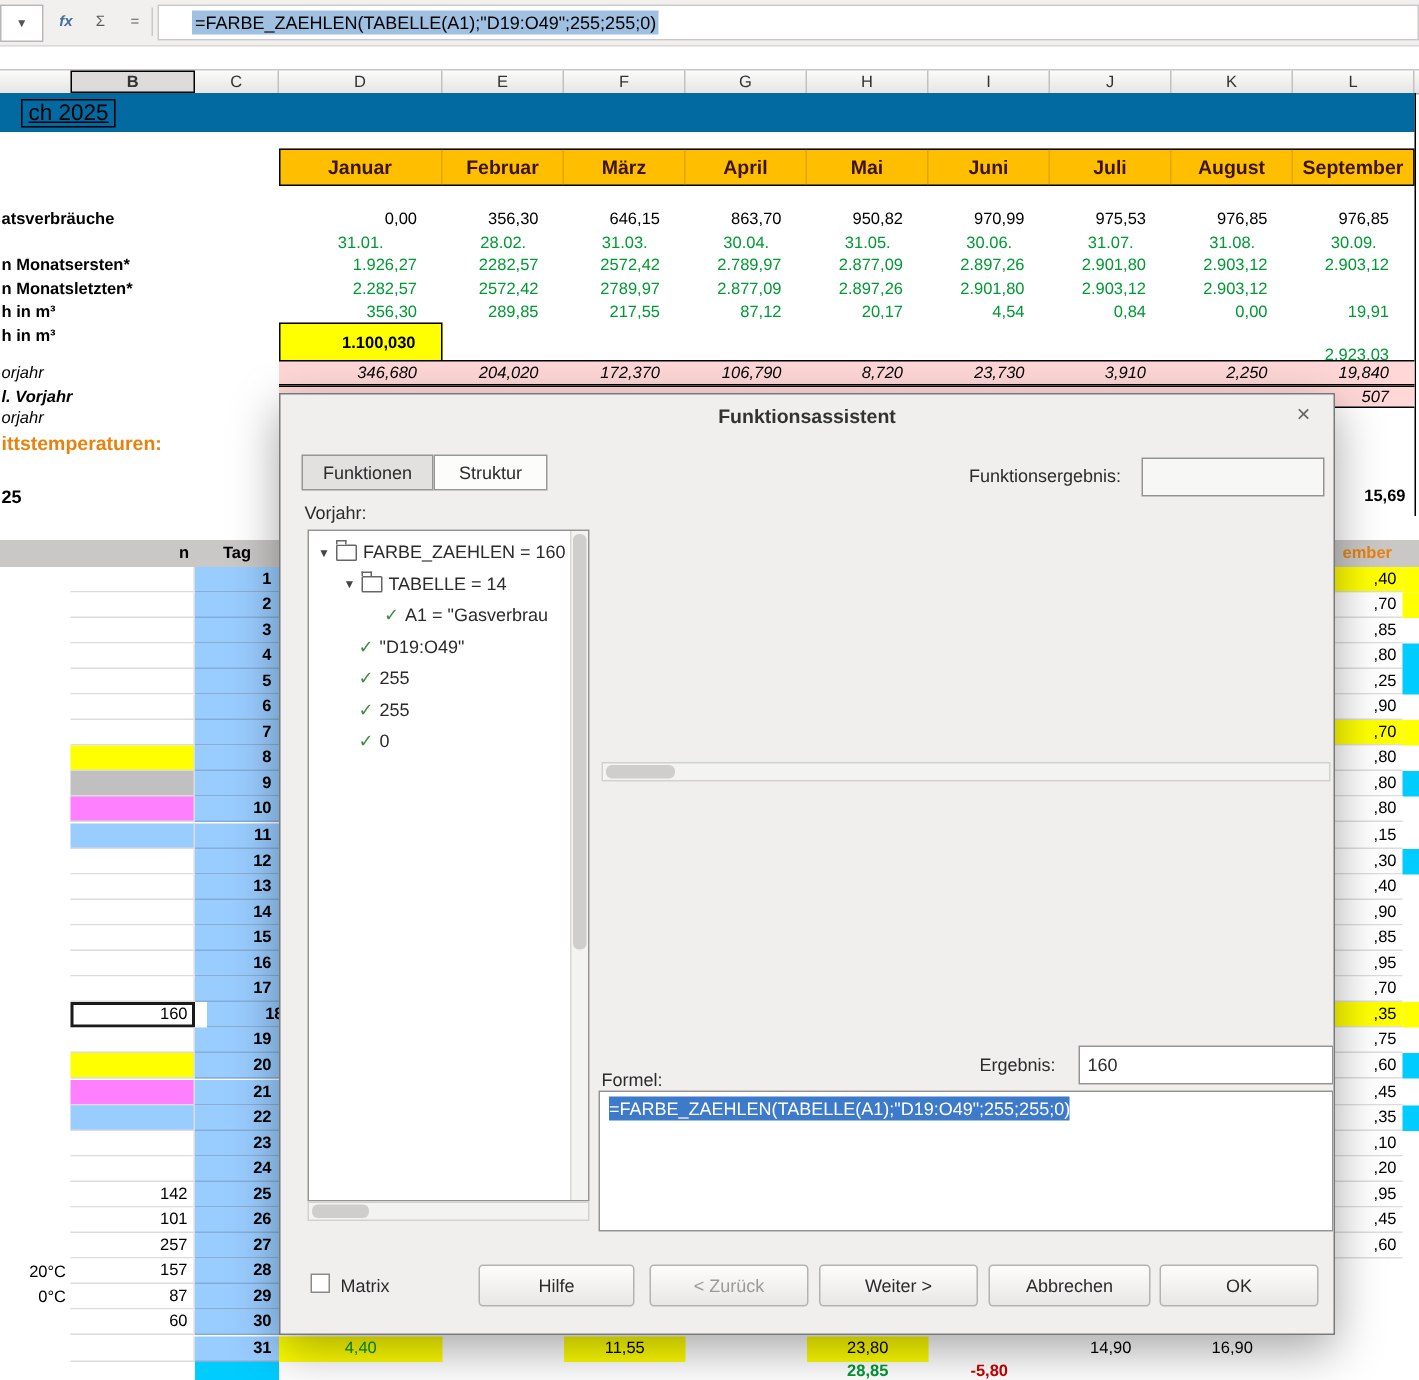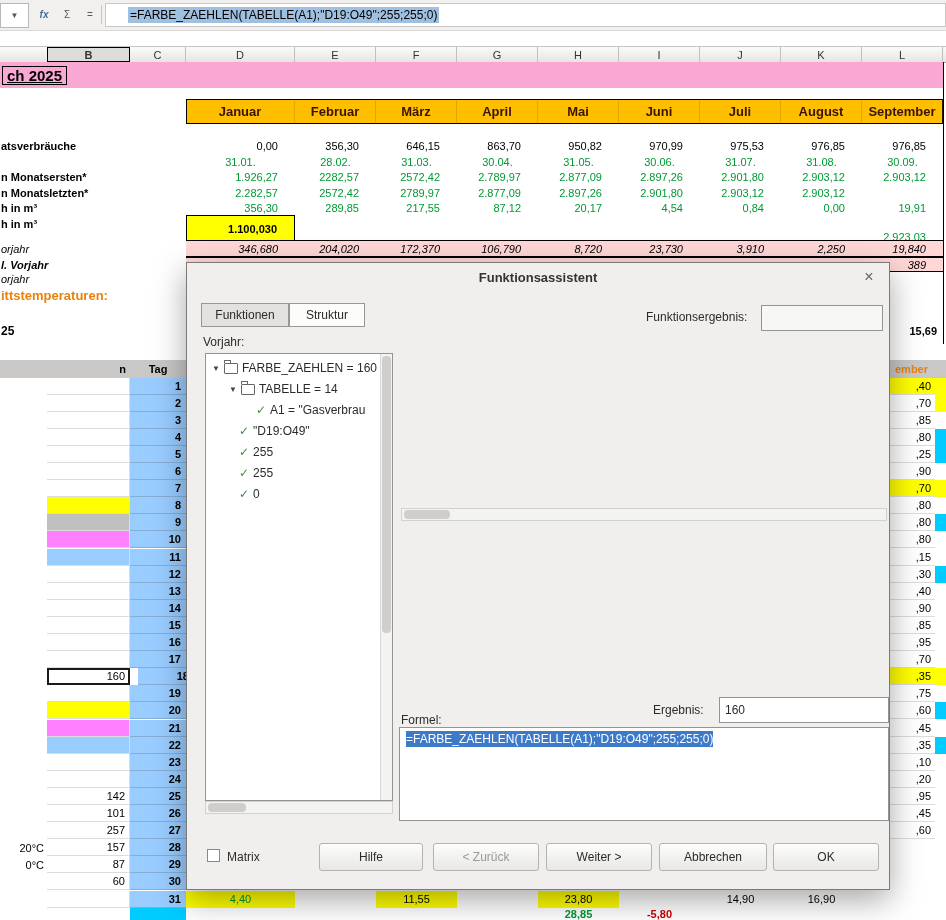--- a/index.html
+++ b/index.html
@@ -32,22 +32,22 @@
   .rt6{justify-content:flex-end;padding-right:6px;}
   .rt4{justify-content:flex-end;padding-right:4px;}
   .rt2{justify-content:flex-end;padding-right:2px;}
   .ctr{justify-content:center;}
   .green{color:#009933;}
   .bold{font-weight:bold;}
   .ital{font-style:italic;}
   .fs12{font-size:12px;}
   .fs13{font-size:13px;}
   .orangetxt{color:#e8820e;font-weight:bold;}
-  .titlerow{position:absolute;background:#f9a8d4;display:flex;align-items:center;font-weight:bold;font-size:15px;
-    white-space:nowrap;padding-left:2px;box-sizing:border-box;}
+  .titlerow{position:absolute;background:#0369a1;display:flex;align-items:center;font-weight:normal;font-size:15px;
+    white-space:nowrap;padding-left:14px;box-sizing:border-box;}
   .tbox{border:1px solid #000;padding:0 4px;margin-right:5px;text-decoration:underline;}
   .monthband{position:absolute;background:#ffbf00;border:1px solid #000;box-sizing:border-box;}
   .month{position:absolute;height:25px;display:flex;align-items:center;justify-content:center;font-weight:bold;
     font-size:13px;color:#3a1400;border-right:1px solid rgba(140,90,0,.25);box-sizing:border-box;}
   .pinkband{position:absolute;background:#ffd7d7;border-top:1px solid #000;border-bottom:1px solid #000;box-sizing:border-box;}
   .hlcell{background:#ffff00;border:1px solid #000;font-weight:bold;}
   .tagband{position:absolute;background:#c9c8c7;}
   .daycell{background:#99ccff;font-weight:bold;justify-content:flex-end;padding-right:5px;border-bottom:1px solid #85aed6;}
   .bcell{border-bottom:1px solid #dcdcdc;border-right:1px solid #dcdcdc;background:#fff;}
   .selcell{outline:2px solid #1a1a1a;outline-offset:-2px;}
@@ -200,21 +200,21 @@
       <div class="cell rt17 ital" style="left: 295px; top: 240px; width: 81px; height: 17px; position: absolute;">204,020</div>
       <div class="cell rt17 ital" style="left: 376px; top: 240px; width: 81px; height: 17px; position: absolute;">172,370</div>
       <div class="cell rt17 ital" style="left: 457px; top: 240px; width: 81px; height: 17px; position: absolute;">106,790</div>
       <div class="cell rt17 ital" style="left: 538px; top: 240px; width: 81px; height: 17px; position: absolute;">8,720</div>
       <div class="cell rt17 ital" style="left: 619px; top: 240px; width: 81px; height: 17px; position: absolute;">23,730</div>
       <div class="cell rt17 ital" style="left: 700px; top: 240px; width: 81px; height: 17px; position: absolute;">3,910</div>
       <div class="cell rt17 ital" style="left: 781px; top: 240px; width: 81px; height: 17px; position: absolute;">2,250</div>
       <div class="cell rt17 ital" style="left: 862px; top: 240px; width: 81px; height: 17px; position: absolute;">19,840</div>
       <div class="pinkband" style="left: 186px; top: 257px; width: 757px; height: 15px; position: absolute;"></div>
       <div class="cell bold ital" style="left: 1px; top: 257px; width: 184px; height: 15px; position: absolute;">l. Vorjahr</div>
-      <div class="cell rt17 ital" style="left: 862px; top: 257px; width: 81px; height: 15px; position: absolute;">389</div>
+      <div class="cell rt17 ital" style="left: 862px; top: 257px; width: 81px; height: 15px; position: absolute;">507</div>
       <div class="cell ital" style="left: 1px; top: 272px; width: 184px; height: 14px; position: absolute;">orjahr</div>
       <div class="cell orangetxt fs13" style="left: 1px; top: 286px; width: 184px; height: 18px; position: absolute;">ittstemperaturen:</div>
       <div class="cell bold fs12" style="left: 1px; top: 322px; width: 100px; height: 18px; position: absolute;">25</div>
       <div class="cell rt6 bold" style="left: 862px; top: 322px; width: 81px; height: 18px; position: absolute;">15,69</div>
       <div class="tagband" style="left: 0px; top: 360px; width: 946px; height: 17.5px; position: absolute;"></div>
       <div class="cell rt4 bold" style="left: 47px; top: 360px; width: 83px; height: 17.5px; position: absolute;">n</div>
       <div class="cell ctr bold" style="left: 130px; top: 360px; width: 56px; height: 17.5px; position: absolute;">Tag</div>
       <div class="cell orangetxt" style="left: 895px; top: 360px; width: 50px; height: 17.5px; position: absolute;">ember</div>
       <div class="cell rt4 bcell" style="left: 47px; top: 377.5px; width: 83px; height: 17.1px; position: absolute;"></div>
       <div class="cell daycell" style="left: 130px; top: 377.5px; width: 56px; height: 17.1px; position: absolute;">1</div>

